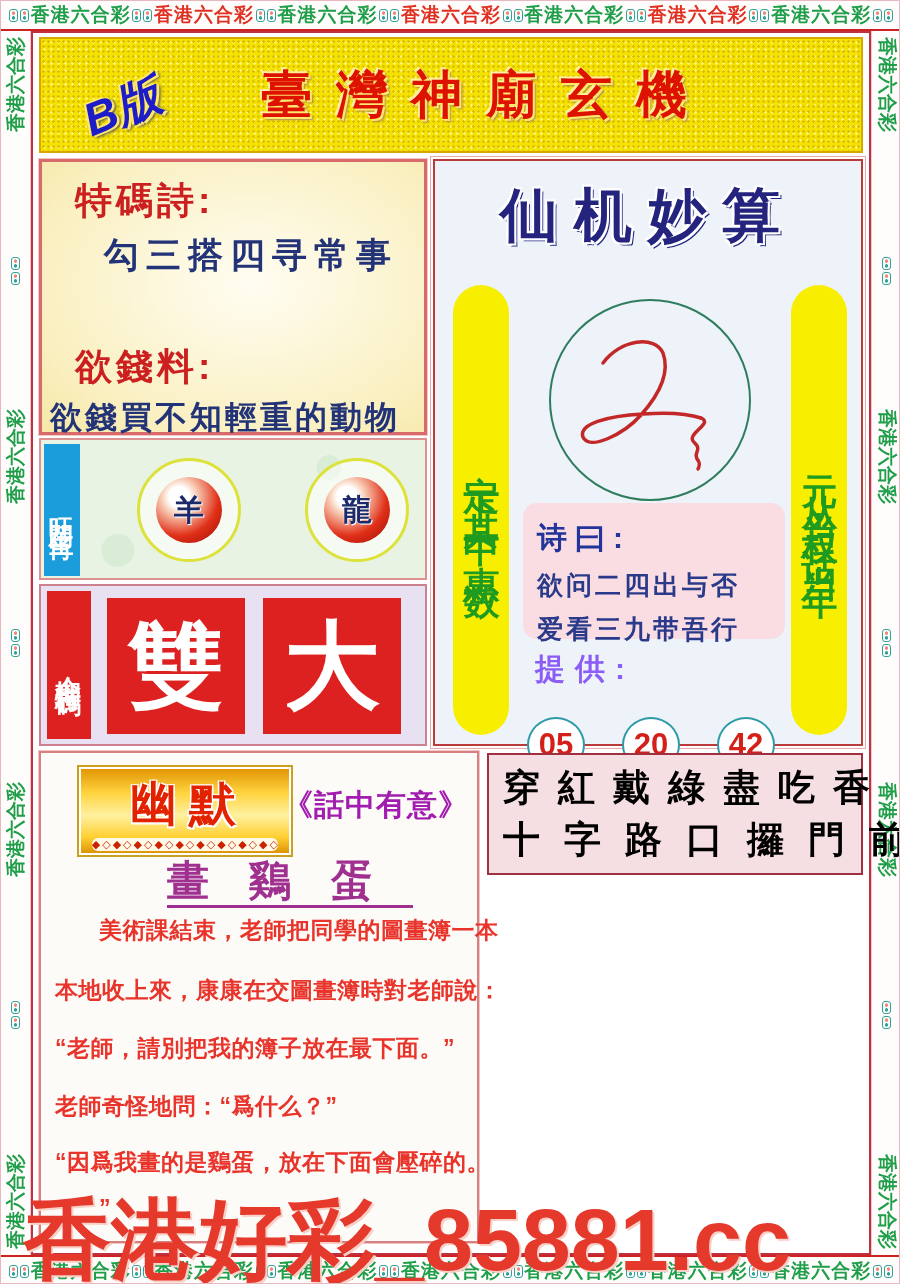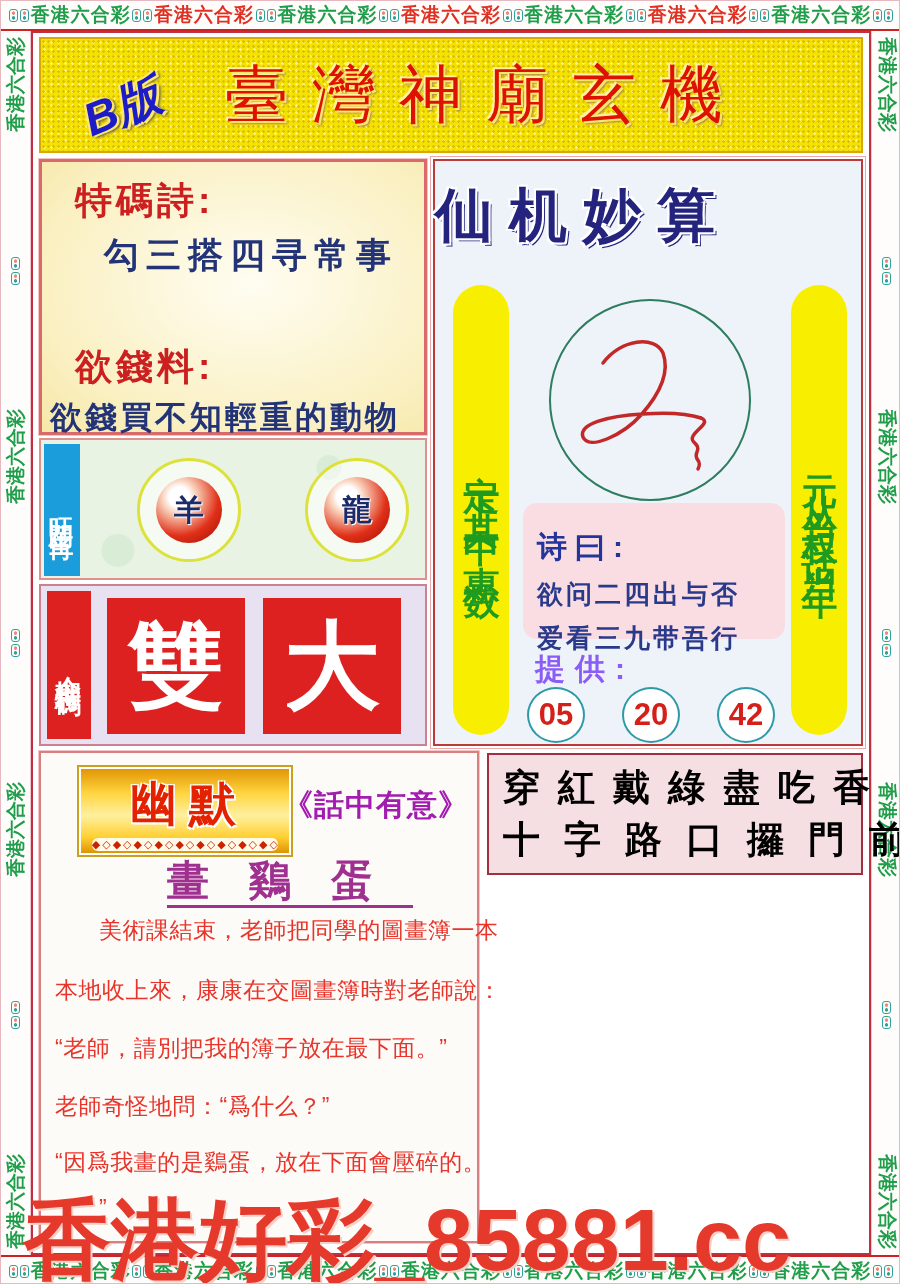--- a/index.html
+++ b/index.html
@@ -32,21 +32,21 @@
   
   #main-frame { position:absolute; left:30px; top:30px; width:840px; height:1224px;
     border:2px solid #c03040; background:#fff; }
 
   
   #banner { position:absolute; left:38px; top:36px; width:824px; height:116px;
     background-color:#f4e300;
     background-image:radial-gradient(#ddbe00 1px, transparent 1.5px), radial-gradient(#fff37a 1px, transparent 1.5px);
     background-size:5px 5px, 7px 7px;
     border:2px solid #d8a800; display:flex; align-items:center; justify-content:center; }
-  #banner-title { font-size:63px; font-weight:400; color:#de1200; letter-spacing:24px;
+  #banner-title { font-size:51px; font-weight:700; color:#de1200; letter-spacing:24px;
     padding-left:70px; text-shadow:2px 2px 0 #ffe76a, -2px -2px 0 #fff0a0, 3px 3px 2px #a85; white-space:nowrap; }
   #edition-badge { position:absolute; left:42px; top:38px; font-size:46px; font-weight:900; font-style:italic;
     color:#1c1cc8; transform:rotate(-22deg); text-shadow:2px 2px 0 #ffe76a, -2px -2px 0 #ffe76a, 3px 3px 3px #555; }
 
   
   #poem-panel { position:absolute; left:38px; top:158px; width:388px; height:276px;
     border:3px solid #d86a6a; outline:1px solid #f3c6c6; background:radial-gradient(ellipse at 55% 45%, #fffdf2 0%, #faf0c2 70%, #f6e8a8 100%); }
   .poem-red { position:absolute; color:#cc2020; font-weight:900; font-size:37px; letter-spacing:4px;margin-left:17px; }
   .poem-navy { position:absolute; color:#223377; font-weight:900; font-size:35px; letter-spacing:7px; white-space:nowrap; }
   #poem-heading1 { left:16px; top:14px; }
@@ -79,55 +79,55 @@
     color:#fff; writing-mode:vertical-rl; text-orientation:upright; font-size:26px; font-weight:bold;
     display:flex; align-items:center; justify-content:center; letter-spacing:5px; }
   .special-box { position:absolute; top:12px; width:138px; height:136px; background:#dd2020;
     display:flex; align-items:center; justify-content:center; }
   #special-box-1 { left:66px; } #special-box-2 { left:222px; }
   .special-char { color:#fff; font-size:96px; font-weight:900; line-height:1; }
 
   
   #oracle-panel { position:absolute; left:432px; top:158px; width:430px; height:587px;
     border:2px solid #bb3b3b; outline:1px solid #eaa8a8; outline-offset:2px; background:#eef3fa; }
-  #oracle-title { position:absolute; left:0; top:16px; width:100%; text-align:left;
+  #oracle-title { position:absolute; left:0; top:16px; width:100%; text-align:center;
     font-size:58px; font-weight:900; color:#24247e; letter-spacing:16px; 
     text-shadow:2px 2px 0 #fff, -2px -2px 0 #fff, 2px -2px 0 #fff, -2px 2px 0 #fff, 3px 3px 0 #24247e; }
   .oracle-strip { position:absolute; top:124px; width:56px; height:450px; background:#f8ef00;
     border-radius:28px; display:flex; align-items:center; justify-content:center; }
   #oracle-strip-left { left:18px; } #oracle-strip-right { left:356px; }
   .strip-text { writing-mode:vertical-rl; text-orientation:upright; color:#1f9b1f;
     font-size:36px; font-weight:900; letter-spacing:18px; font-family:"Liberation Serif","DejaVu Serif",serif; }
   #oracle-circle { position:absolute; left:114px; top:138px; width:202px; height:202px;
     border:2.5px solid #2e7d5e; border-radius:50%; background:transparent; }
   #poem-box { position:absolute; left:88px; top:342px; width:262px; height:136px;
-    background:#fadde2; border-radius:14px; padding:24px 14px; }
+    background:#fadde2; border-radius:14px; padding:15px 14px; }
   #oracle-poem-heading { color:#23349a; font-size:30px; font-weight:900; letter-spacing:8px; }
   .oracle-poem-line { color:#2a3a8a; font-size:26px; font-weight:700; letter-spacing:3px; margin-top:9px; white-space:nowrap; }
   #provide-heading { position:absolute; left:100px; top:488px; color:#8b5cf6; font-size:30px; font-weight:900; letter-spacing:10px; }
-  #numbers-row { position:absolute; left:92px; top:526px; width:260px; display:flex; gap:37px; }
+  #numbers-row { position:absolute; left:92px; top:556px; width:260px; display:flex; gap:37px; }
   .number-ball { width:58px; height:56px; border:2.5px solid #2e9aa8; border-radius:50%;
     background:#fff; display:flex; align-items:center; justify-content:center;
     color:#d5201a; font-size:31px; font-weight:900; }
 
   
   #humor-panel { position:absolute; left:38px; top:750px; width:440px; height:492px;
     border:2px solid #d87f7f; outline:1px solid #f2c6c6; background:#fdfbf8; }
   #humor-badge { position:absolute; left:36px; top:12px; width:216px; height:92px;
     background:linear-gradient(#e09000, #ffd540 30%, #fff0a0 55%, #ffcf30 80%, #d98c00);
     border:2px solid #caa020; box-shadow:inset 0 0 0 2px #fff; display:flex; flex-direction:column; align-items:center; }
   #humor-badge-text { margin-top:6px; font-size:47px; font-weight:900; color:#e32200; letter-spacing:12px; padding-left:8px;
     text-shadow:1.5px 1.5px 0 #fff, -1.5px -1.5px 0 #fff, 1.5px -1.5px 0 #fff, -1.5px 1.5px 0 #fff; }
   #humor-badge-deco { margin-top:2px; width:88%; background:#fffbe8; border-radius:6px; color:#cc2200;
     font-size:11px; letter-spacing:2px; text-align:center; line-height:13px; overflow:hidden; white-space:nowrap; }
   #humor-tagline { position:absolute; left:242px; top:32px; font-size:30px; font-weight:900; color:#a21caf; letter-spacing:1px; }
   #story-title { position:absolute; left:0; top:100px; width:100%; text-align:center;
     font-size:42px; font-weight:900; color:#a03090; letter-spacing:40px; padding-left:30px;
     text-decoration:underline; text-decoration-thickness:3px; text-underline-offset:10px;margin-left:16px; }
-  .story-line { position:absolute; left:14px; width:412px; color:#e8342a; font-size:23px; font-weight:400;
+  .story-line { position:absolute; left:14px; width:412px; color:#e8342a; font-size:23px; font-weight:700;
     letter-spacing:0.5px; white-space:nowrap; }
   #story-line-0 { top:162px; padding-left:44px; }
   #story-line-1 { top:222px; }
   #story-line-2 { top:280px; }
   #story-line-3 { top:338px; }
   #story-line-4 { top:394px; }
   #story-line-5 { top:442px; padding-left:44px; }
 
   
   #calligraphy-panel { position:absolute; left:486px; top:752px; width:376px; height:122px;

